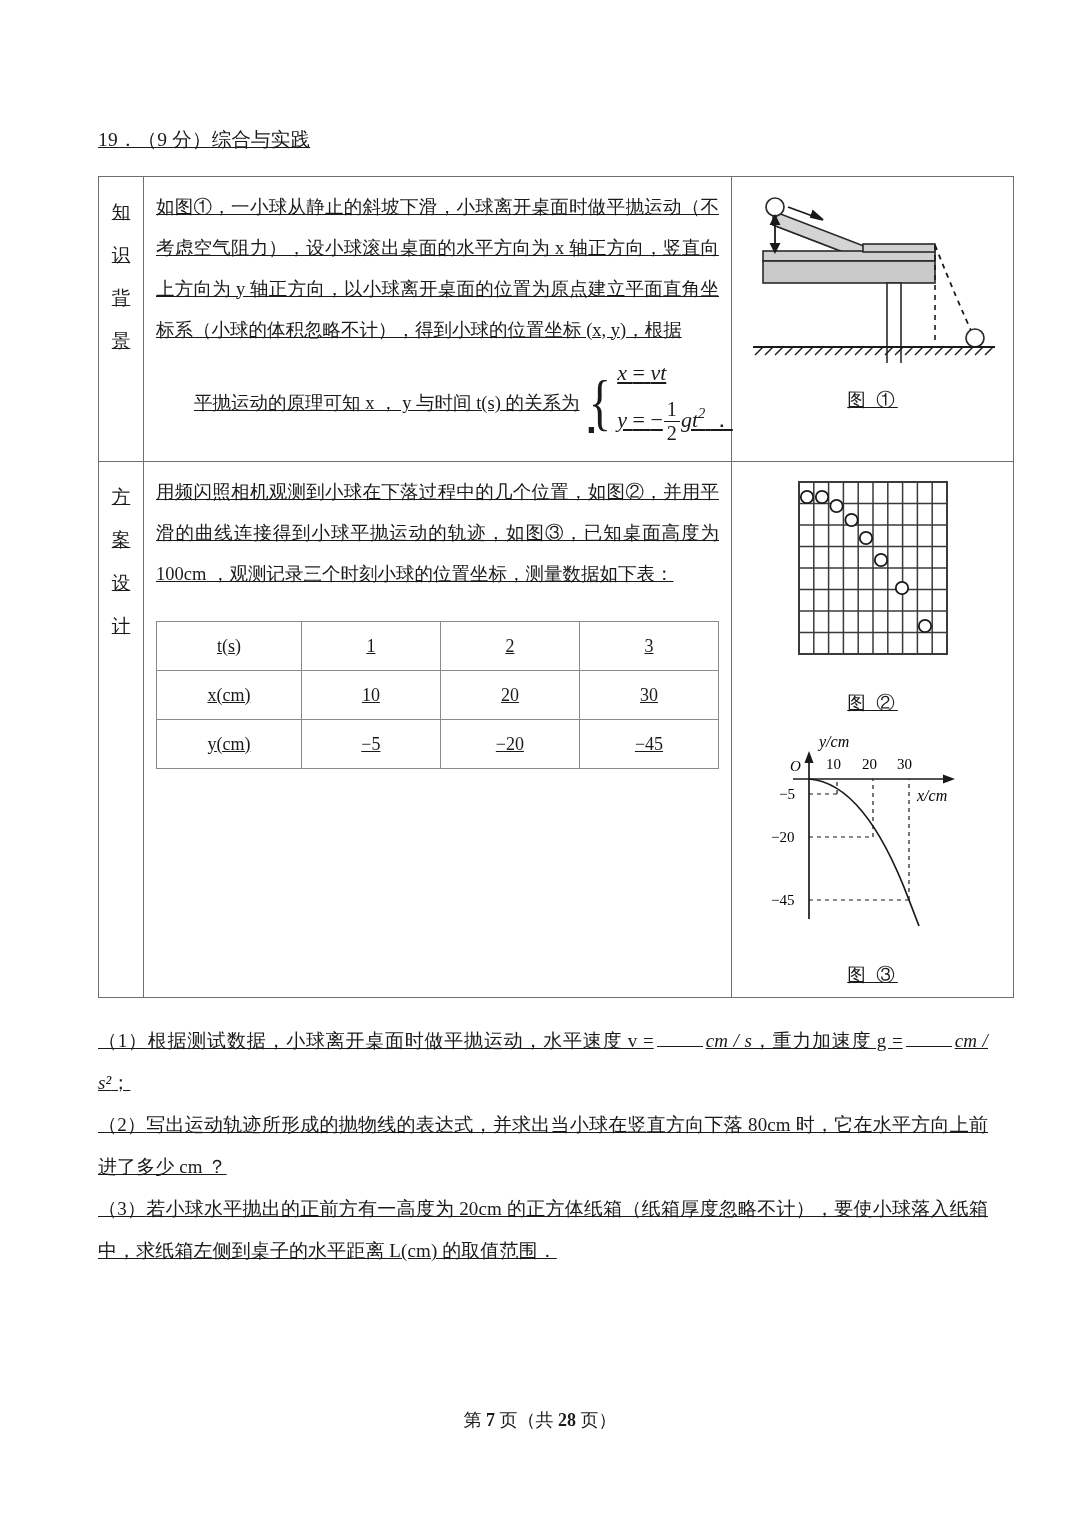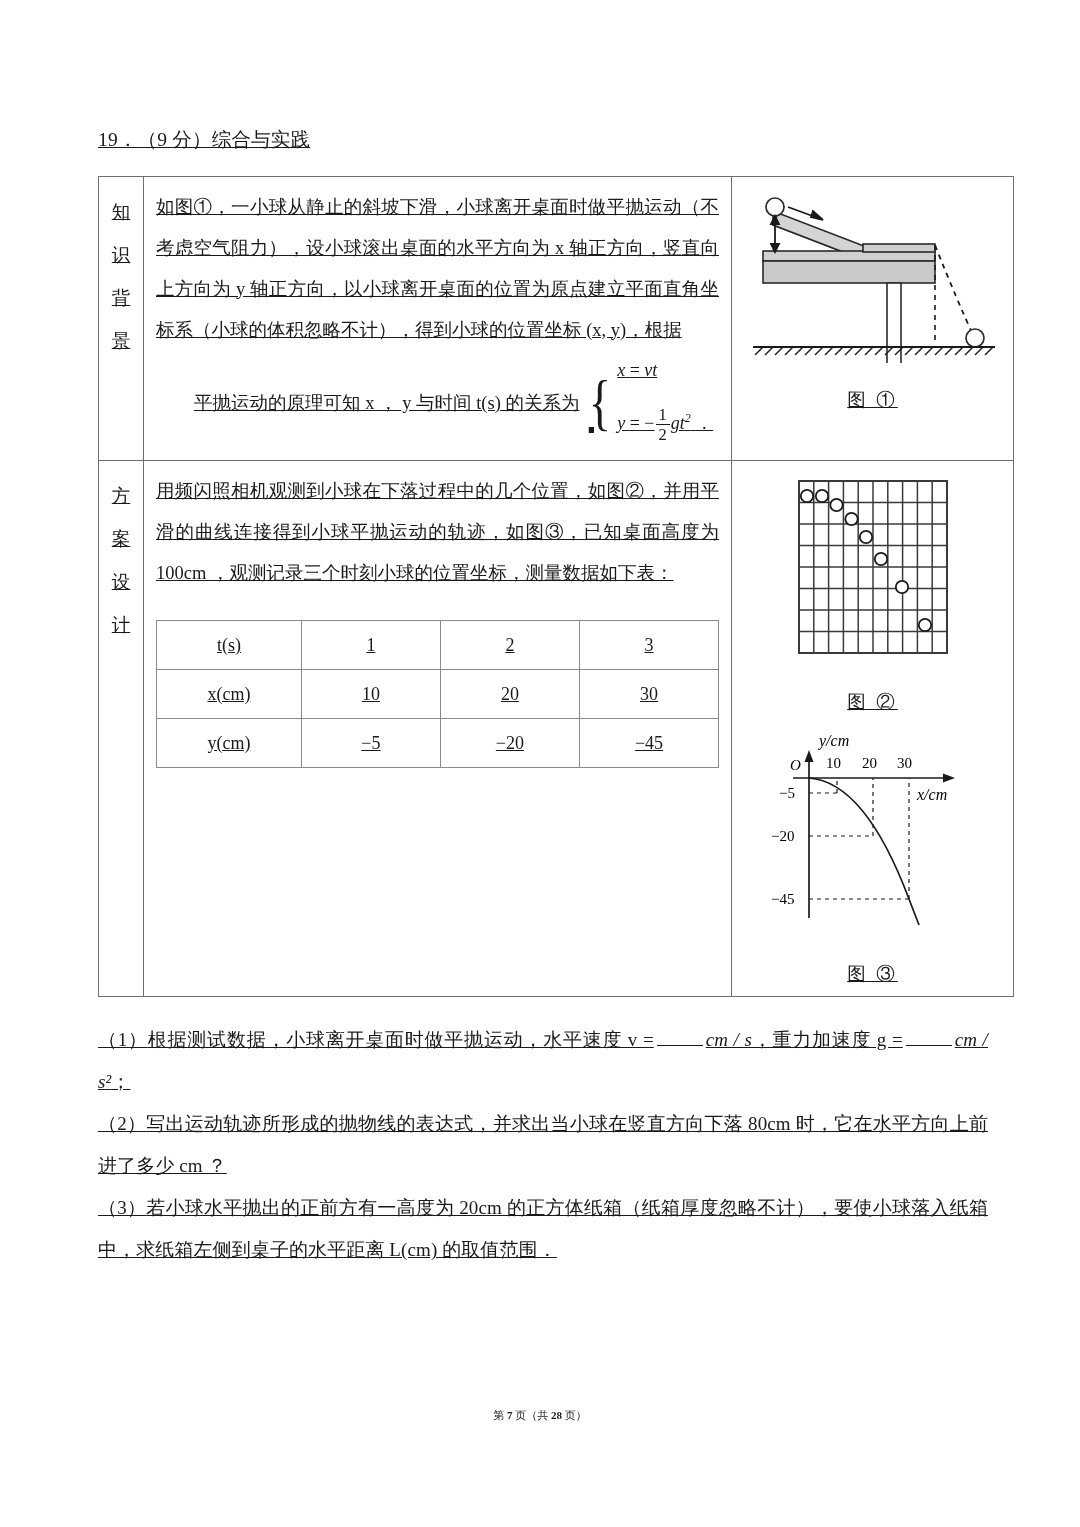--- a/index.html
+++ b/index.html
@@ -103,22 +103,22 @@
     line-height: 0.8;
     font-family: "Liberation Serif", serif;
     margin: 0 2px 0 6px;
     transform: scaleX(0.75);
     display: inline-block;
   }
   .sys-eqs {
     display: inline-flex;
     flex-direction: column;
     justify-content: space-between;
-    gap: 25px;
-    font-size: 18px;
+    gap: 13px;
+    font-size: 22px;
   }
   .eq-row { white-space: nowrap; line-height: 1.1; }
   .frac {
     display: inline-flex;
     flex-direction: column;
     vertical-align: middle;
     text-align: center;
     font-size: 0.92em;
     margin: 0 1px;
   }
@@ -157,21 +157,21 @@
     margin: 0 3px;
     height: 15px;
   }
 
   .footer {
     position: absolute;
     left: 0;
     top: 1408px;
     width: 1080px;
     text-align: center;
-    font-size: 11px;
+    font-size: 18px;
   }
   .footer b { font-weight: bold; }
 </style>
 </head>
 <body>
 
 <div class="page">
   <div class="content">
 
     <div class="q-head">19．（9 分）综合与实践</div>

